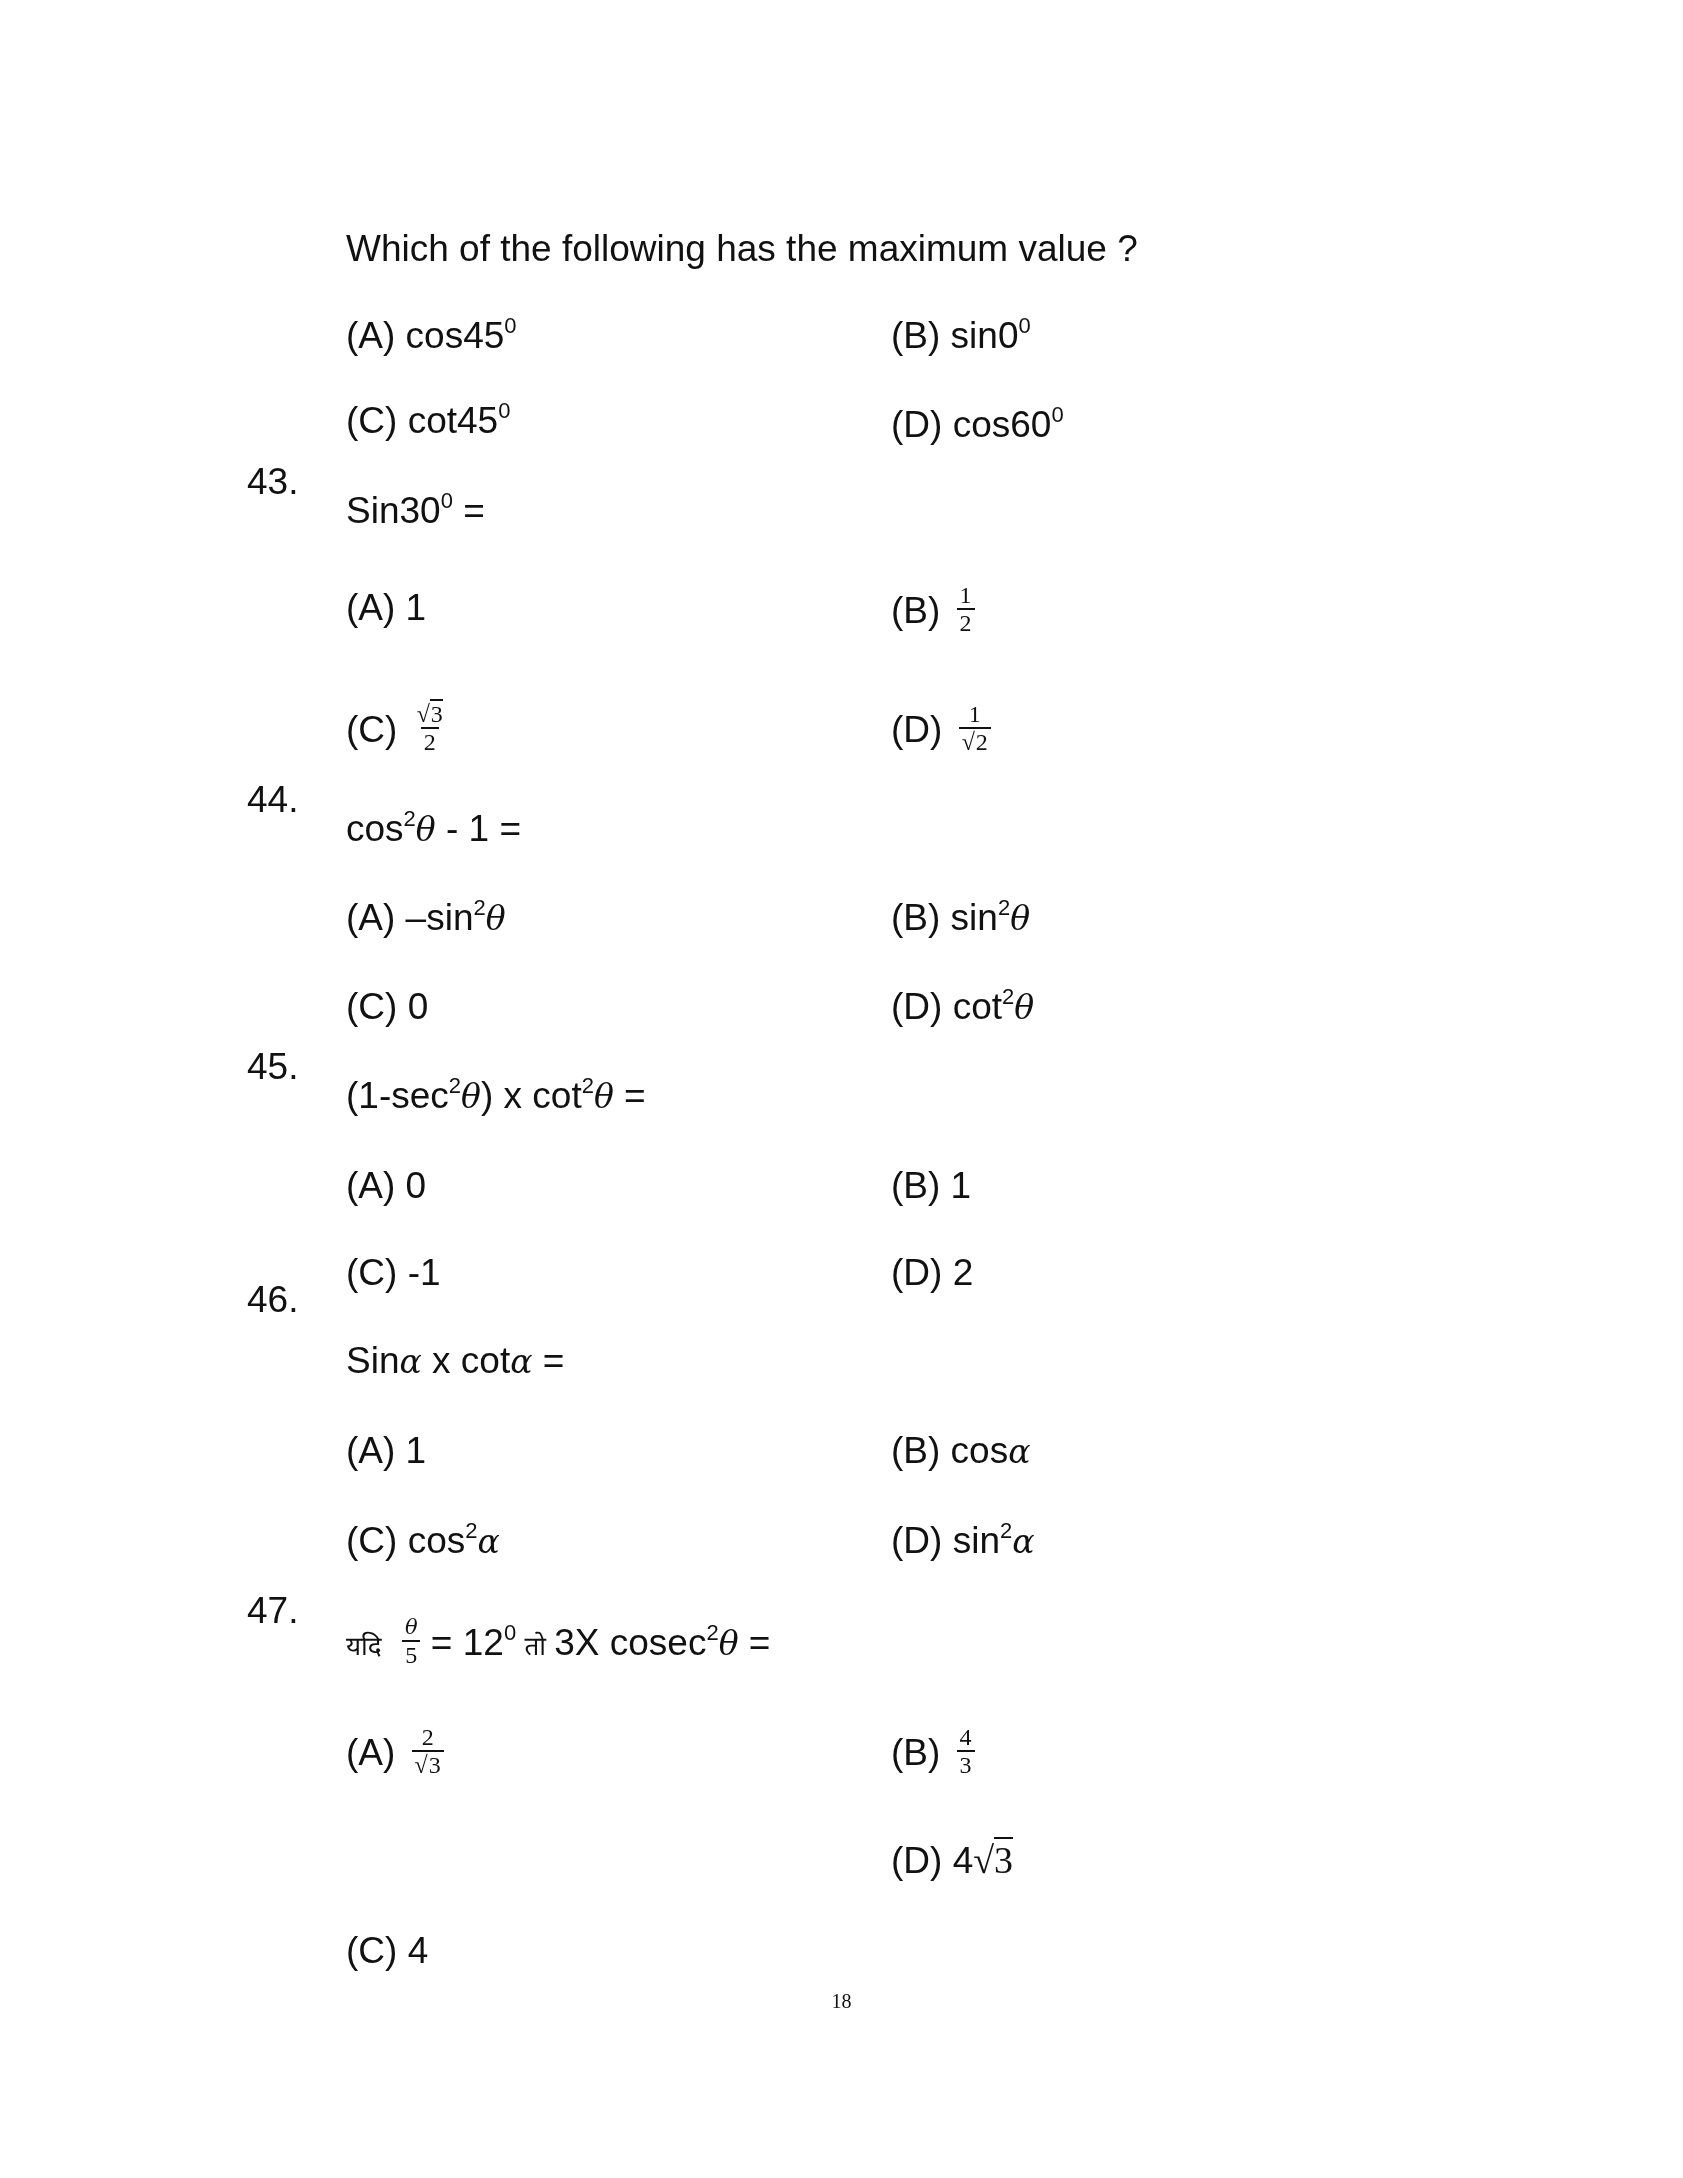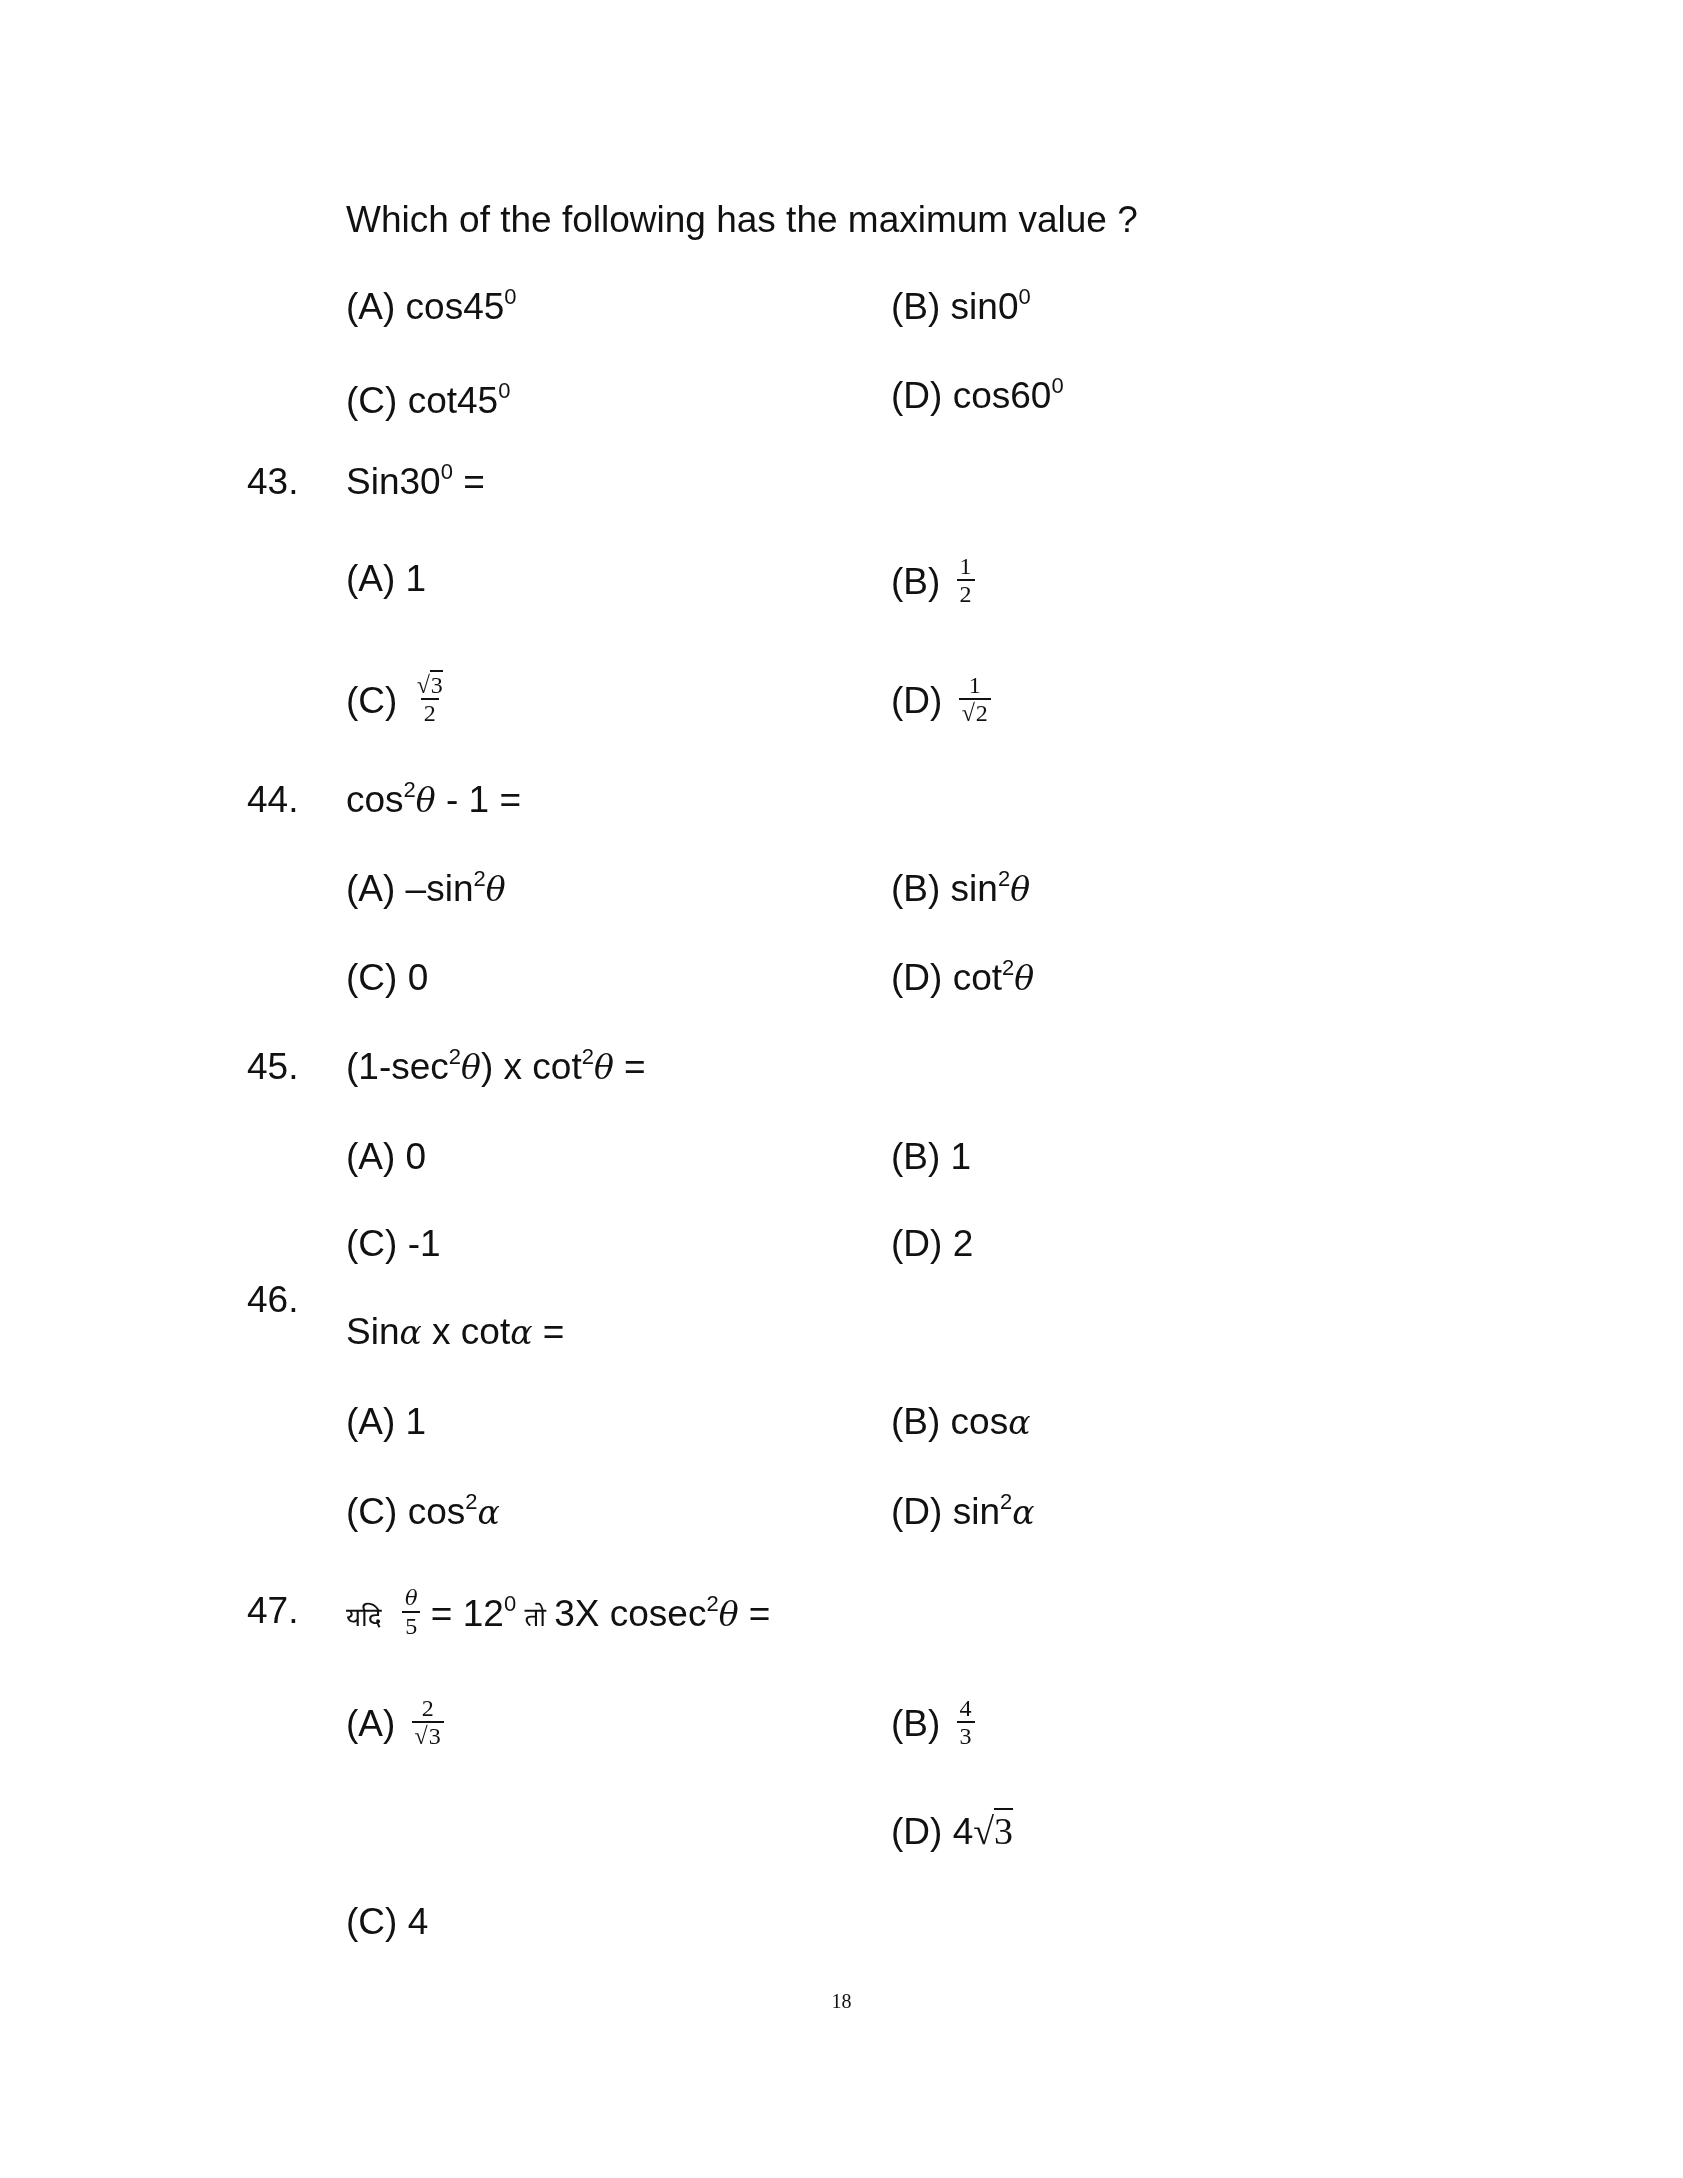--- a/index.html
+++ b/index.html
@@ -1,18 +1,18 @@
 <!DOCTYPE html>
 <html><head>
 <meta charset="utf-8">
 <style>
   html, body { margin:0; padding:0; background:#ffffff; }
   body { width:1683px; height:2178px; position:relative; overflow:hidden;
          font-family:"Liberation Sans", sans-serif; color:#111; }
-  .line { position:absolute; font-size:37px; line-height:44px; white-space:nowrap; }
+  .line { position:absolute; font-size:37px; line-height:44px; white-space:nowrap;margin-top:29px; }
   .qnum { position:absolute; left:247px; font-size:37px; line-height:44px; }
   .qtext { left:346px; }
   .optL { left:346px; }
   .optR { left:891px; }
   sup { font-size:22px; vertical-align:15px; line-height:0; }
   .it { font-family:"DejaVu Serif", serif; font-style:italic; font-size:33px; }
   .frac { display:inline-flex; flex-direction:column; align-items:center; vertical-align:middle;
           font-family:"Liberation Serif", serif; font-size:24px; line-height:26px; margin-left:6px; position:relative; top:-4px; }
   .frac .num { padding:0 3px; }
   .frac .den { border-top:2.5px solid #111; padding:0 3px; }
@@ -31,21 +31,21 @@
   <div class="line qtext" style="top:198px">Which of the following has the maximum value ?</div>
 
   <div class="line optL" style="top:285px">
     <span>(A)</span>
     <span>cos45</span><sup>0</sup>
   </div>
   <div class="line optR" style="top:285px">
     <span>(B)</span>
     <span>sin0</span><sup>0</sup>
   </div>
-  <div class="line optL" style="top:379px">
+  <div class="line optL" style="top:370px">
     <span>(C)</span>
     <span>cot45</span><sup>0</sup>
   </div>
   <div class="line optR" style="top:374px">
     <span>(D)</span>
     <span>cos60</span><sup>0</sup>
   </div>
 </div>
 
 <div>

